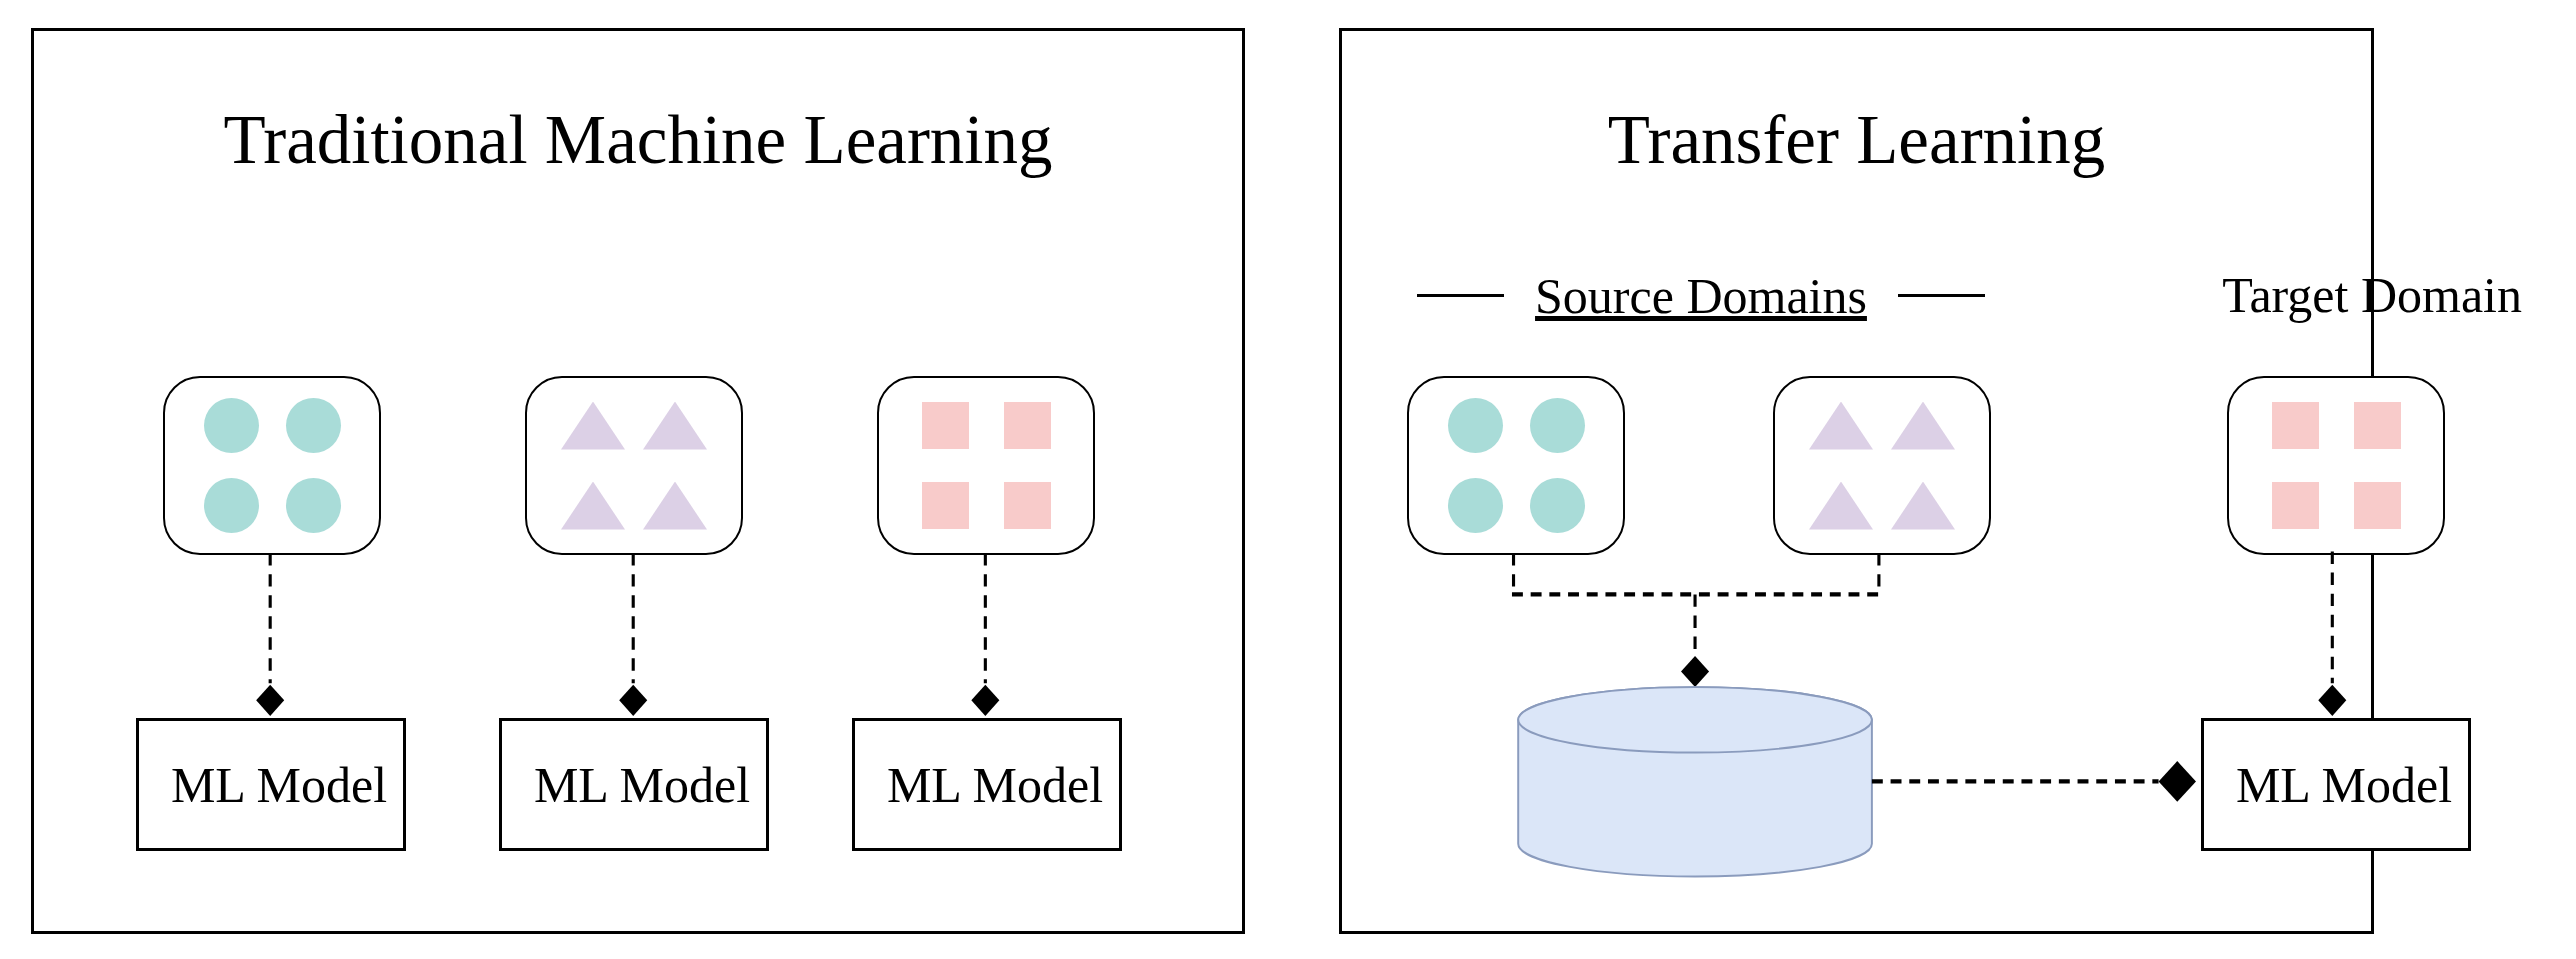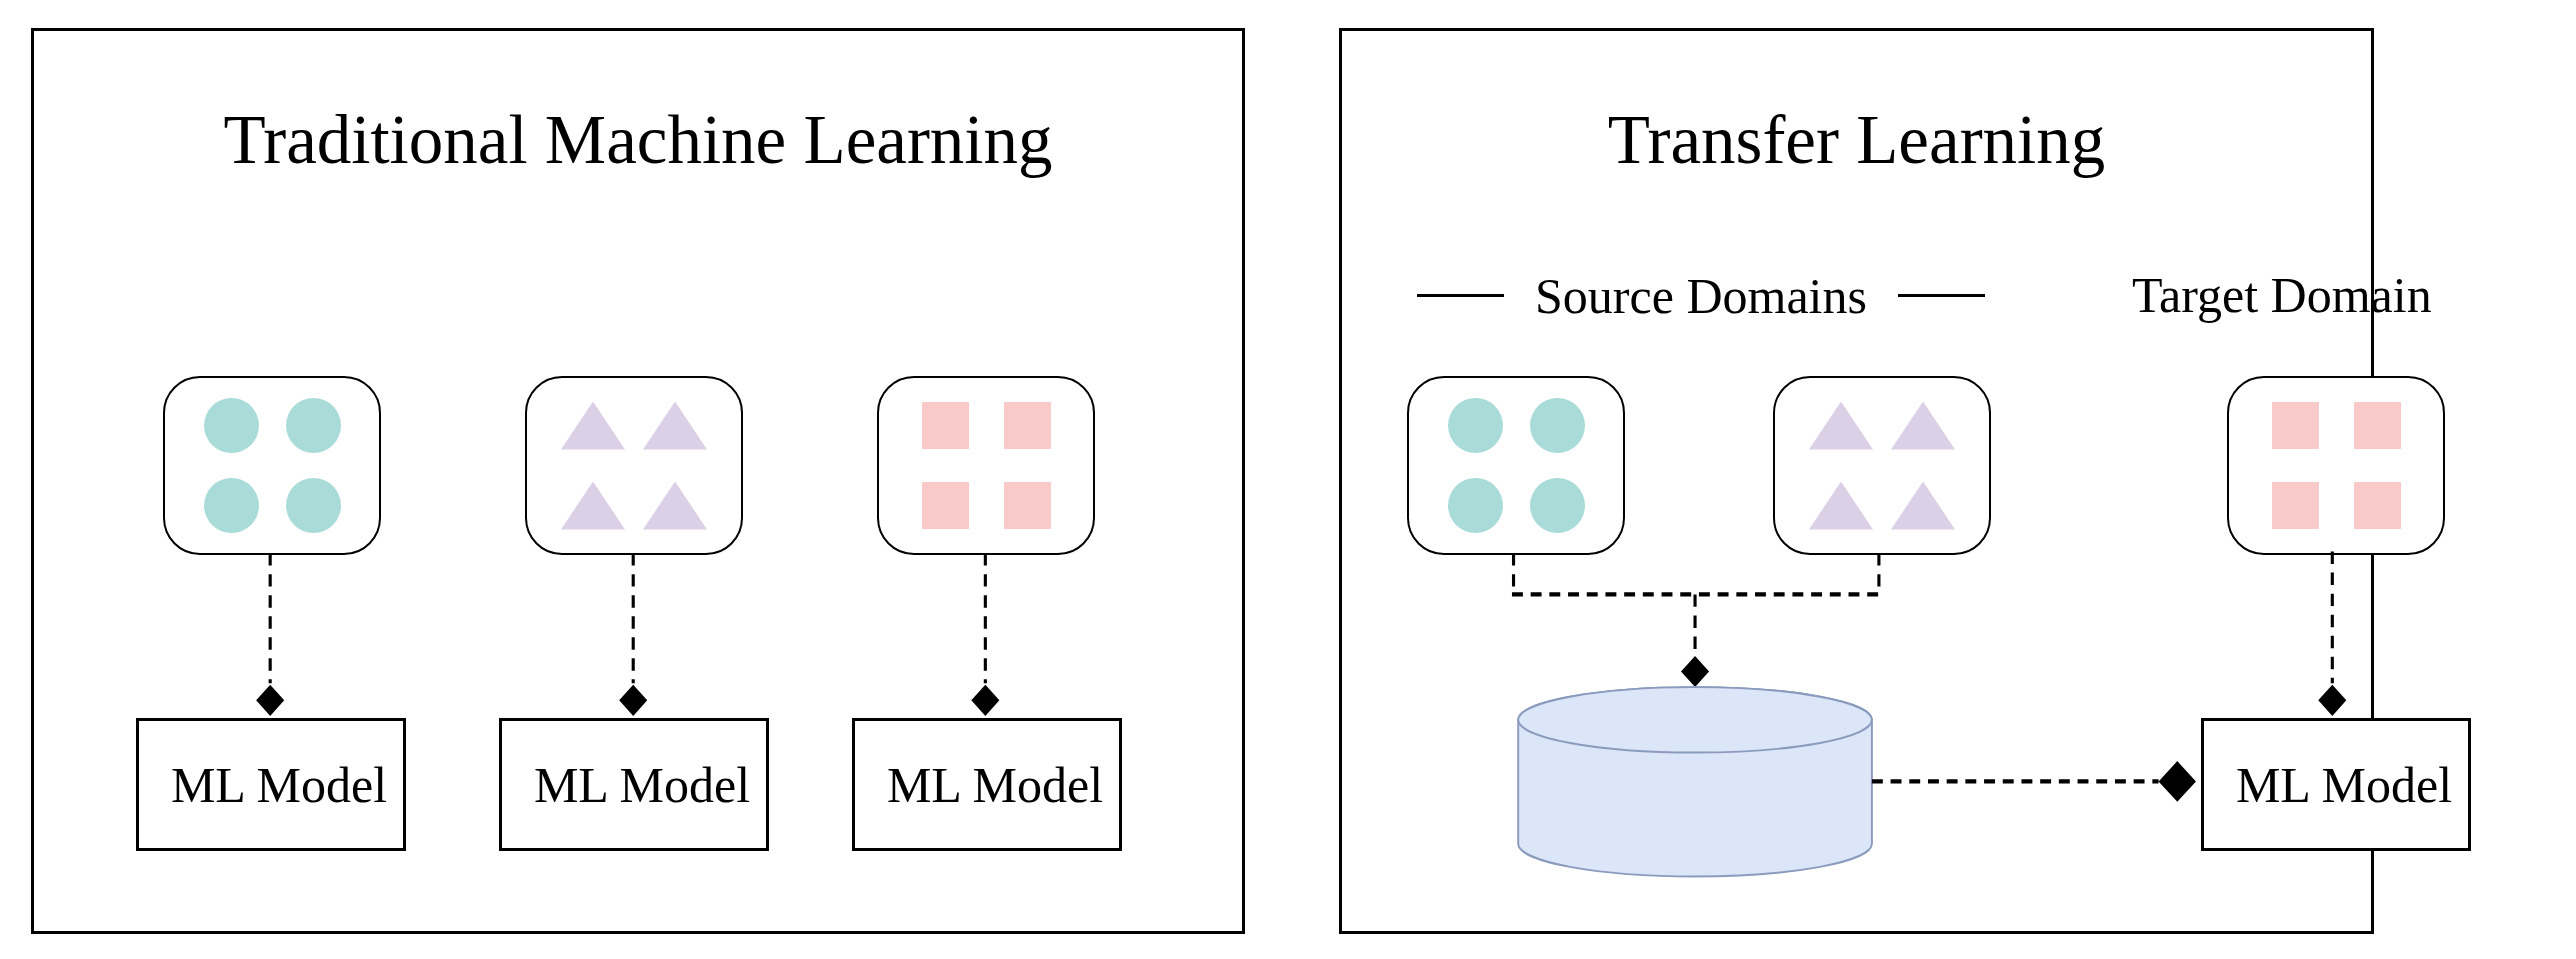--- a/index.html
+++ b/index.html
@@ -46,30 +46,30 @@
     justify-content: center;
   }
   .subhead {
     font-size: 50px;
     line-height: 1;
     white-space: nowrap;
   }
   .rule { height: 3.1px; background: #000; }
   #dd-row { left: 0; width: 100%; gap: 37px; }
   #dd-row .rule { width: 228px; }
-  #sd-row { left: 69px; width: 580px; gap: 31px; }
+  #sd-row { left: 69px; width: 580px; gap: 31px; text-decoration: underline; }
   #sd-row .rule { width: 87px; height: 2.3px; }
   #td-label {
     position: absolute;
     top: 235px;
     left: 790px;
     width: 390px;
     height: 59px;
     line-height: 59px;
-    text-align: left;
+    text-align: right;
   }
 
   .domain-box {
     position: absolute;
     top: 345px;
     width: 218px;
     height: 179px;
     background: #fff;
     border: 2.3px solid #000;
     border-radius: 37px;

